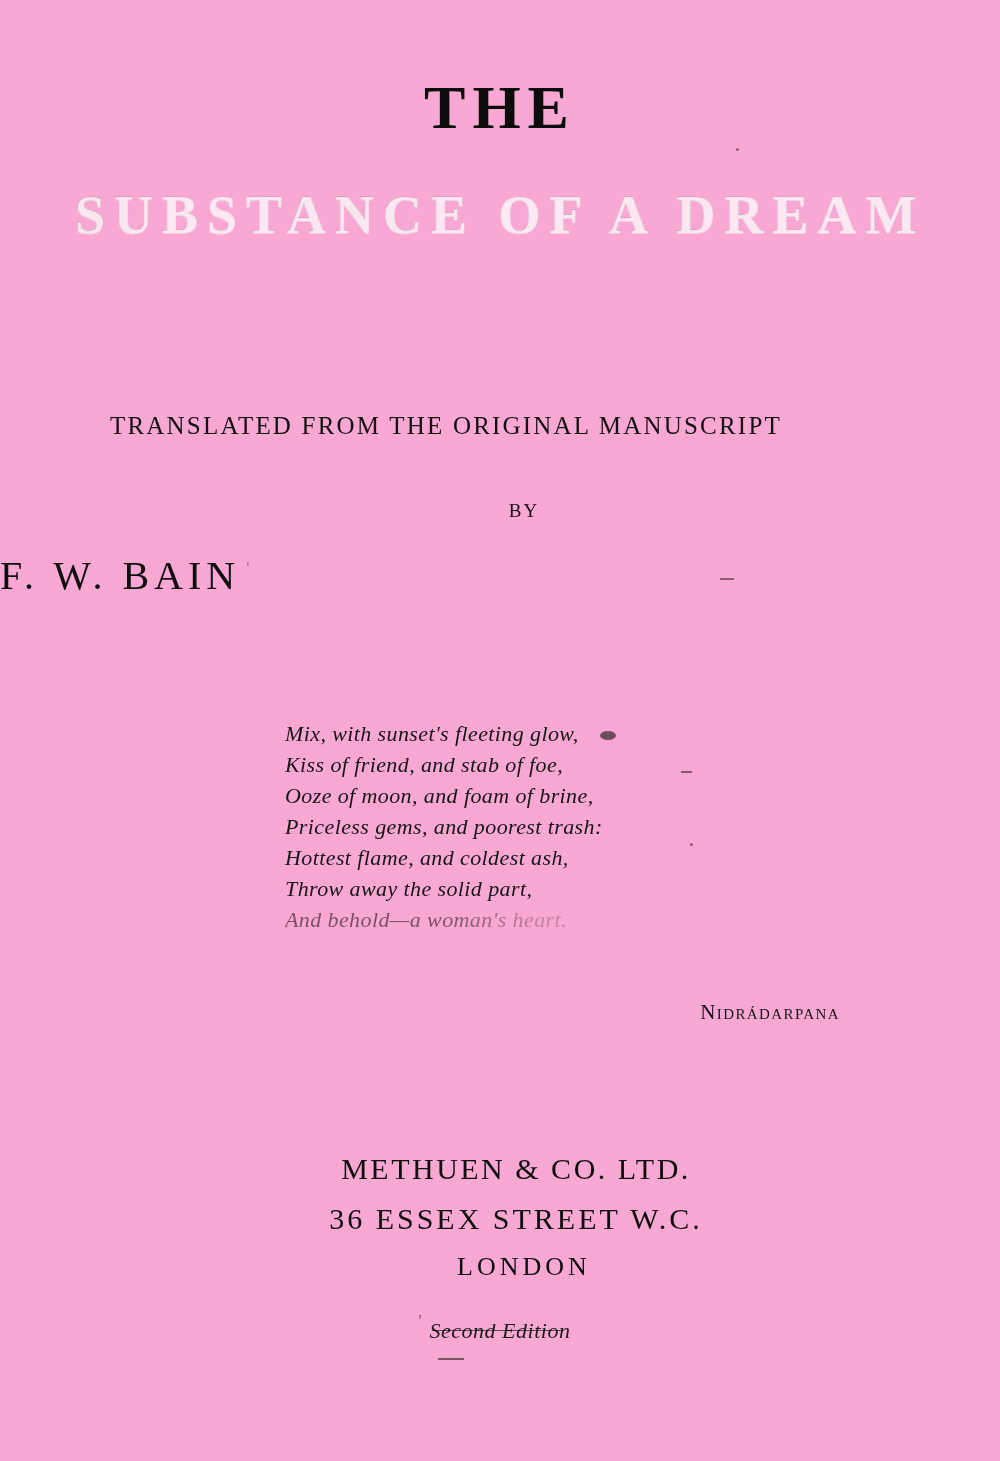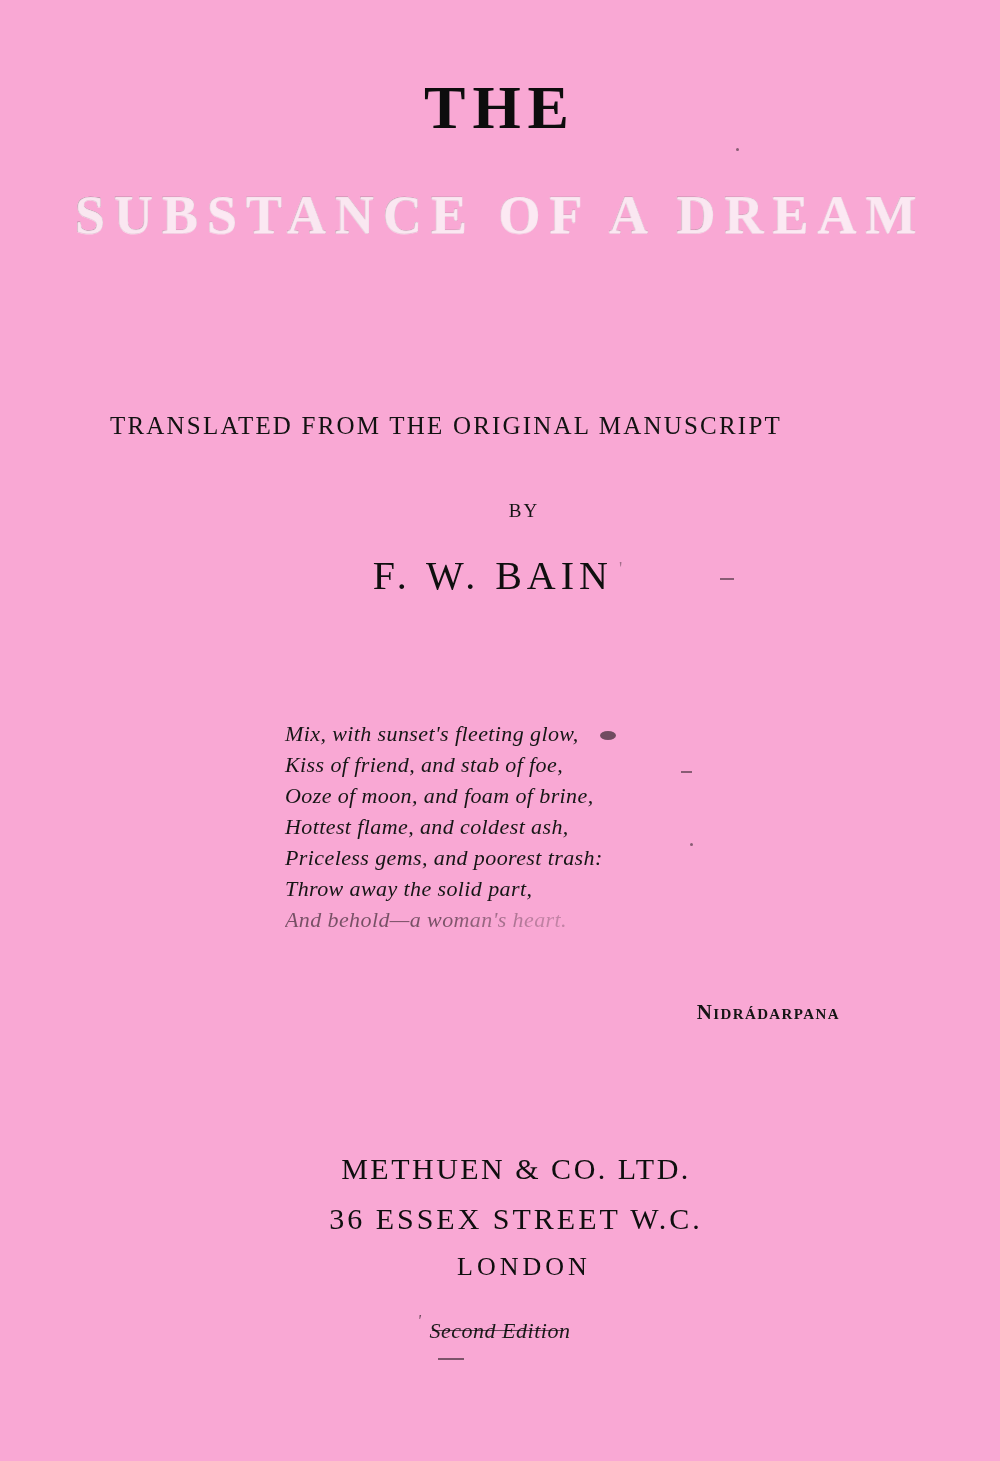--- a/index.html
+++ b/index.html
@@ -93,21 +93,20 @@
     letter-spacing: 2px;
     color: #141414;
     padding-left: 24px;
   }
 
   .author {
     position: absolute;
     top: 552px;
     left: 0;
     width: 1000px;
-    text-align: center;
     font-size: 40px;
     letter-spacing: 5px;
     font-weight: 400;
     color: #0f0f0f;
   }
   .author .smudge {
     display: inline-block;
     margin-left: 6px;
     color: rgba(0,0,0,0.35);
     font-size: 18px;
@@ -148,21 +147,20 @@
     top: 1000px;
     left: 0;
     width: 1000px;
     text-align: right;
     padding-right: 160px;
     box-sizing: border-box;
     font-size: 21px;
     letter-spacing: 1.4px;
     font-variant: small-caps;
     color: #151515;
-    font-weight: bold;
   }
 
   
   .imprint {
     position: absolute;
     top: 1152px;
     left: 16px;
     width: 1000px;
     text-align: center;
   }
@@ -254,22 +252,22 @@
   <div class="by-line">BY</div>
 
   <div class="author">
     <span>F. W. BAIN</span><span class="smudge">'</span>
   </div>
 
   <div class="verse">
     <div class="line">Mix, with sunset's fleeting glow,</div>
     <div class="line">Kiss of friend, and stab of foe,</div>
     <div class="line">Ooze of moon, and foam of brine,</div>
+    <div class="line">Priceless gems, and poorest trash:</div>
     <div class="line">Hottest flame, and coldest ash,</div>
-    <div class="line">Priceless gems, and poorest trash:</div>
     <div class="line">Throw away the solid part,</div>
     <div class="line faded">And behold—a woman's heart.</div>
   </div>
 
   <div class="attrib">Nidrádarpana</div>
 
   <div class="imprint">
     <div class="pub">METHUEN &amp; CO. LTD.</div>
     <div class="addr">36 ESSEX STREET W.C.</div>
     <div class="city">

